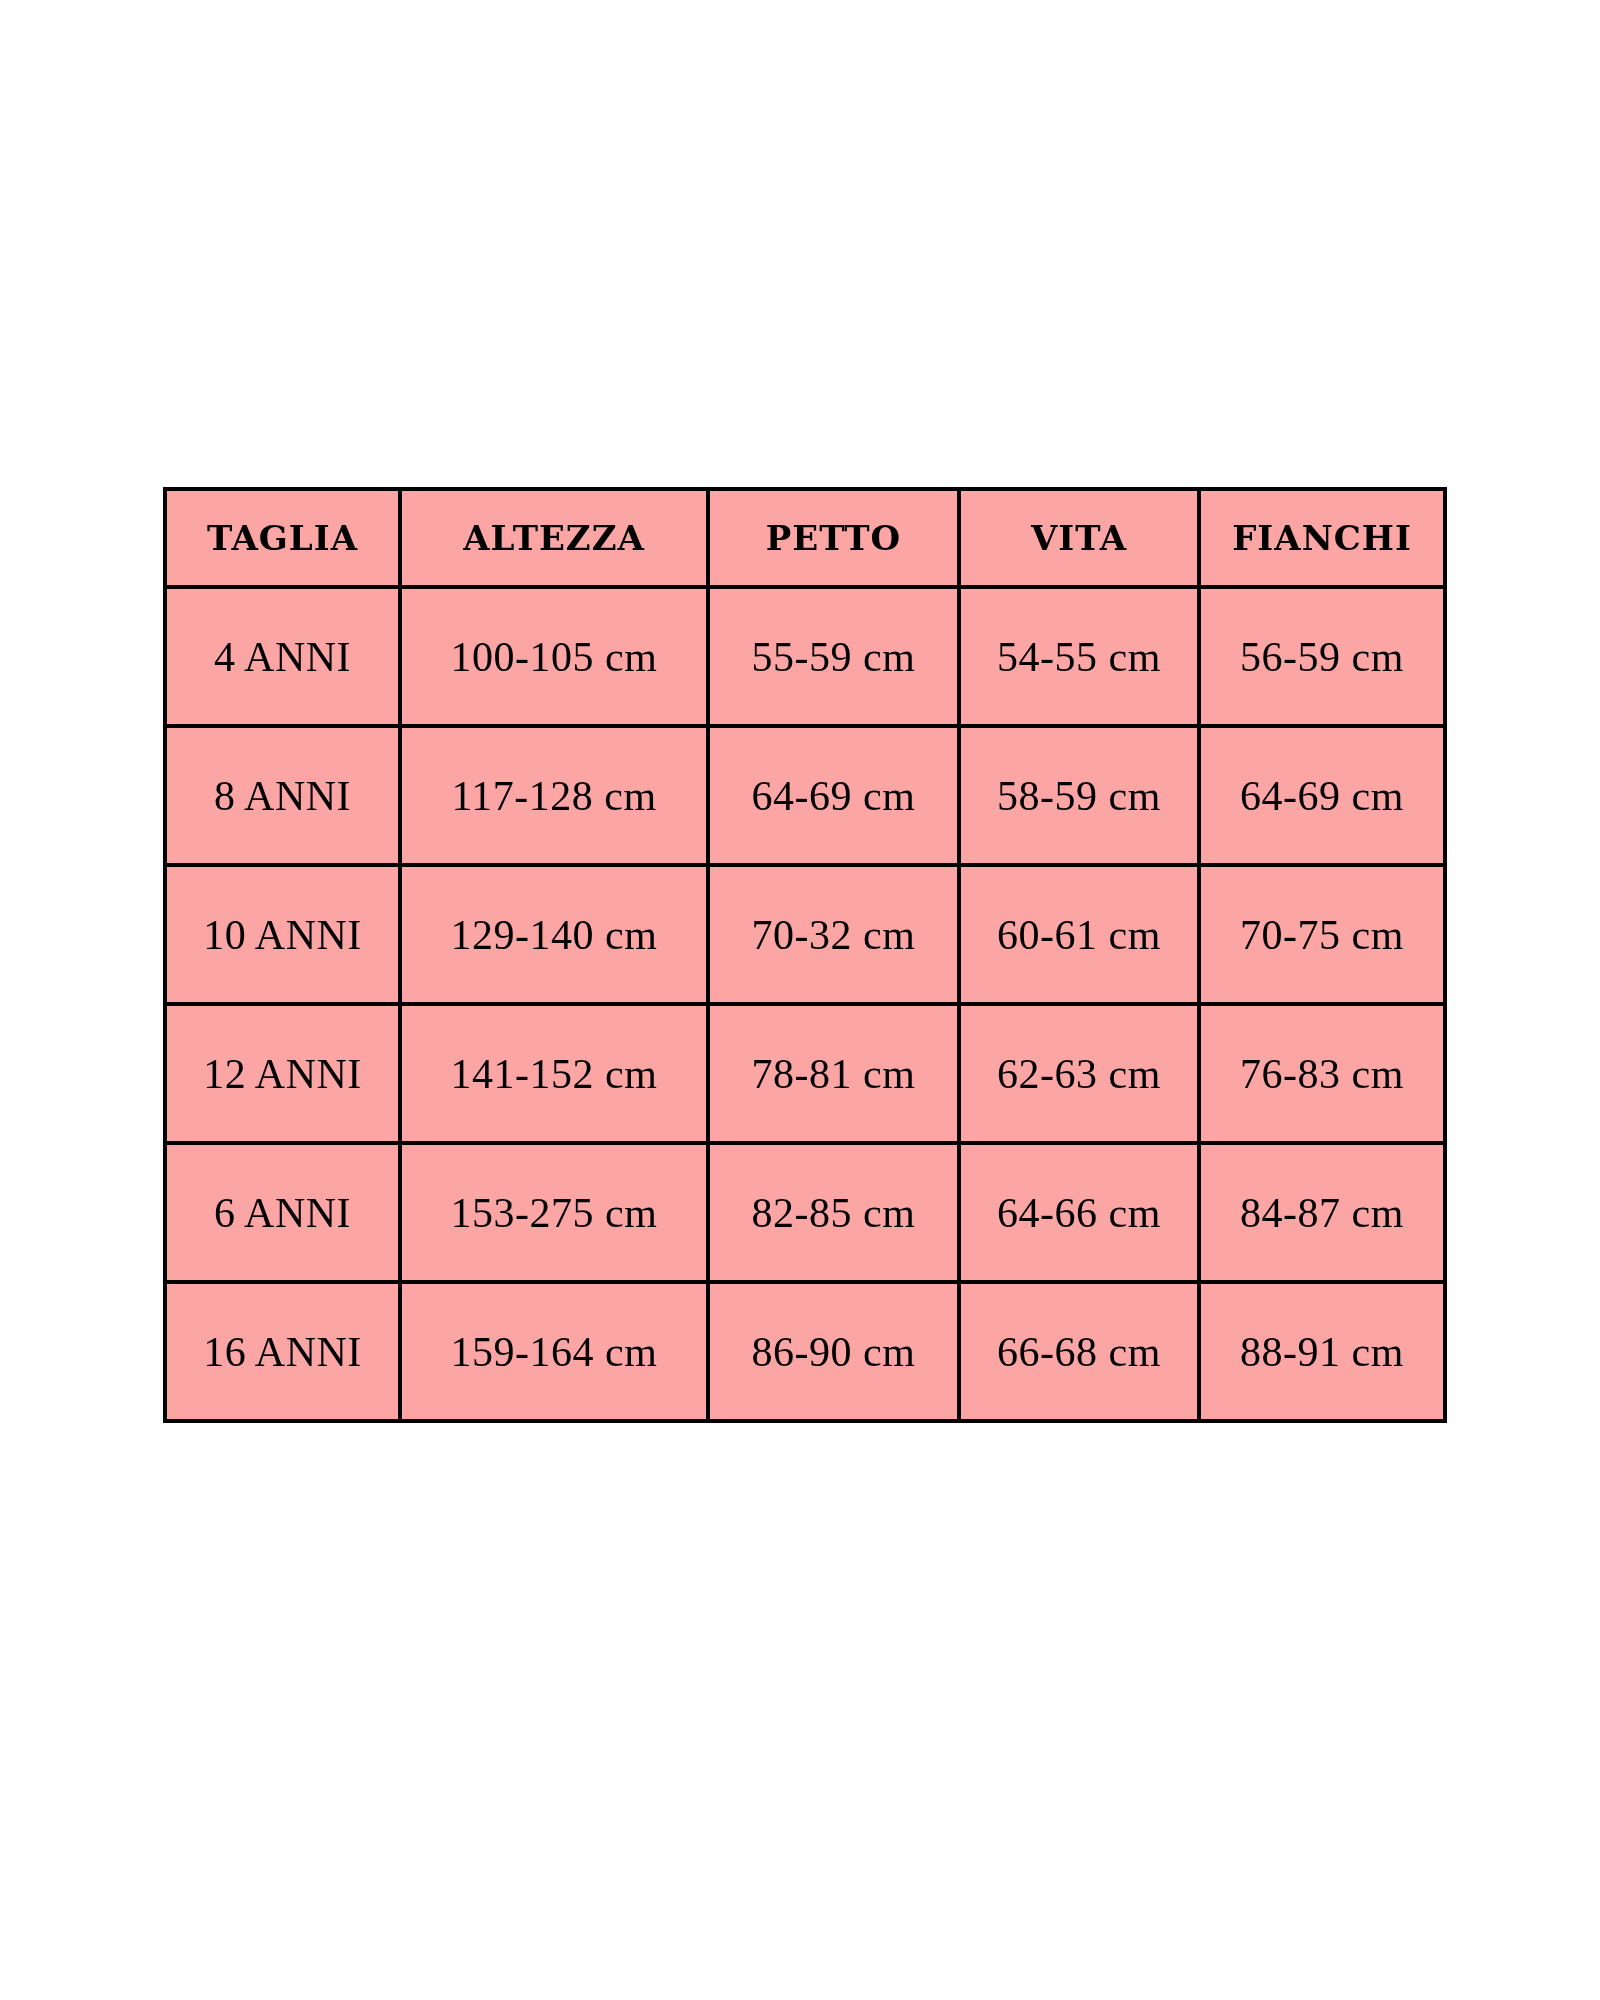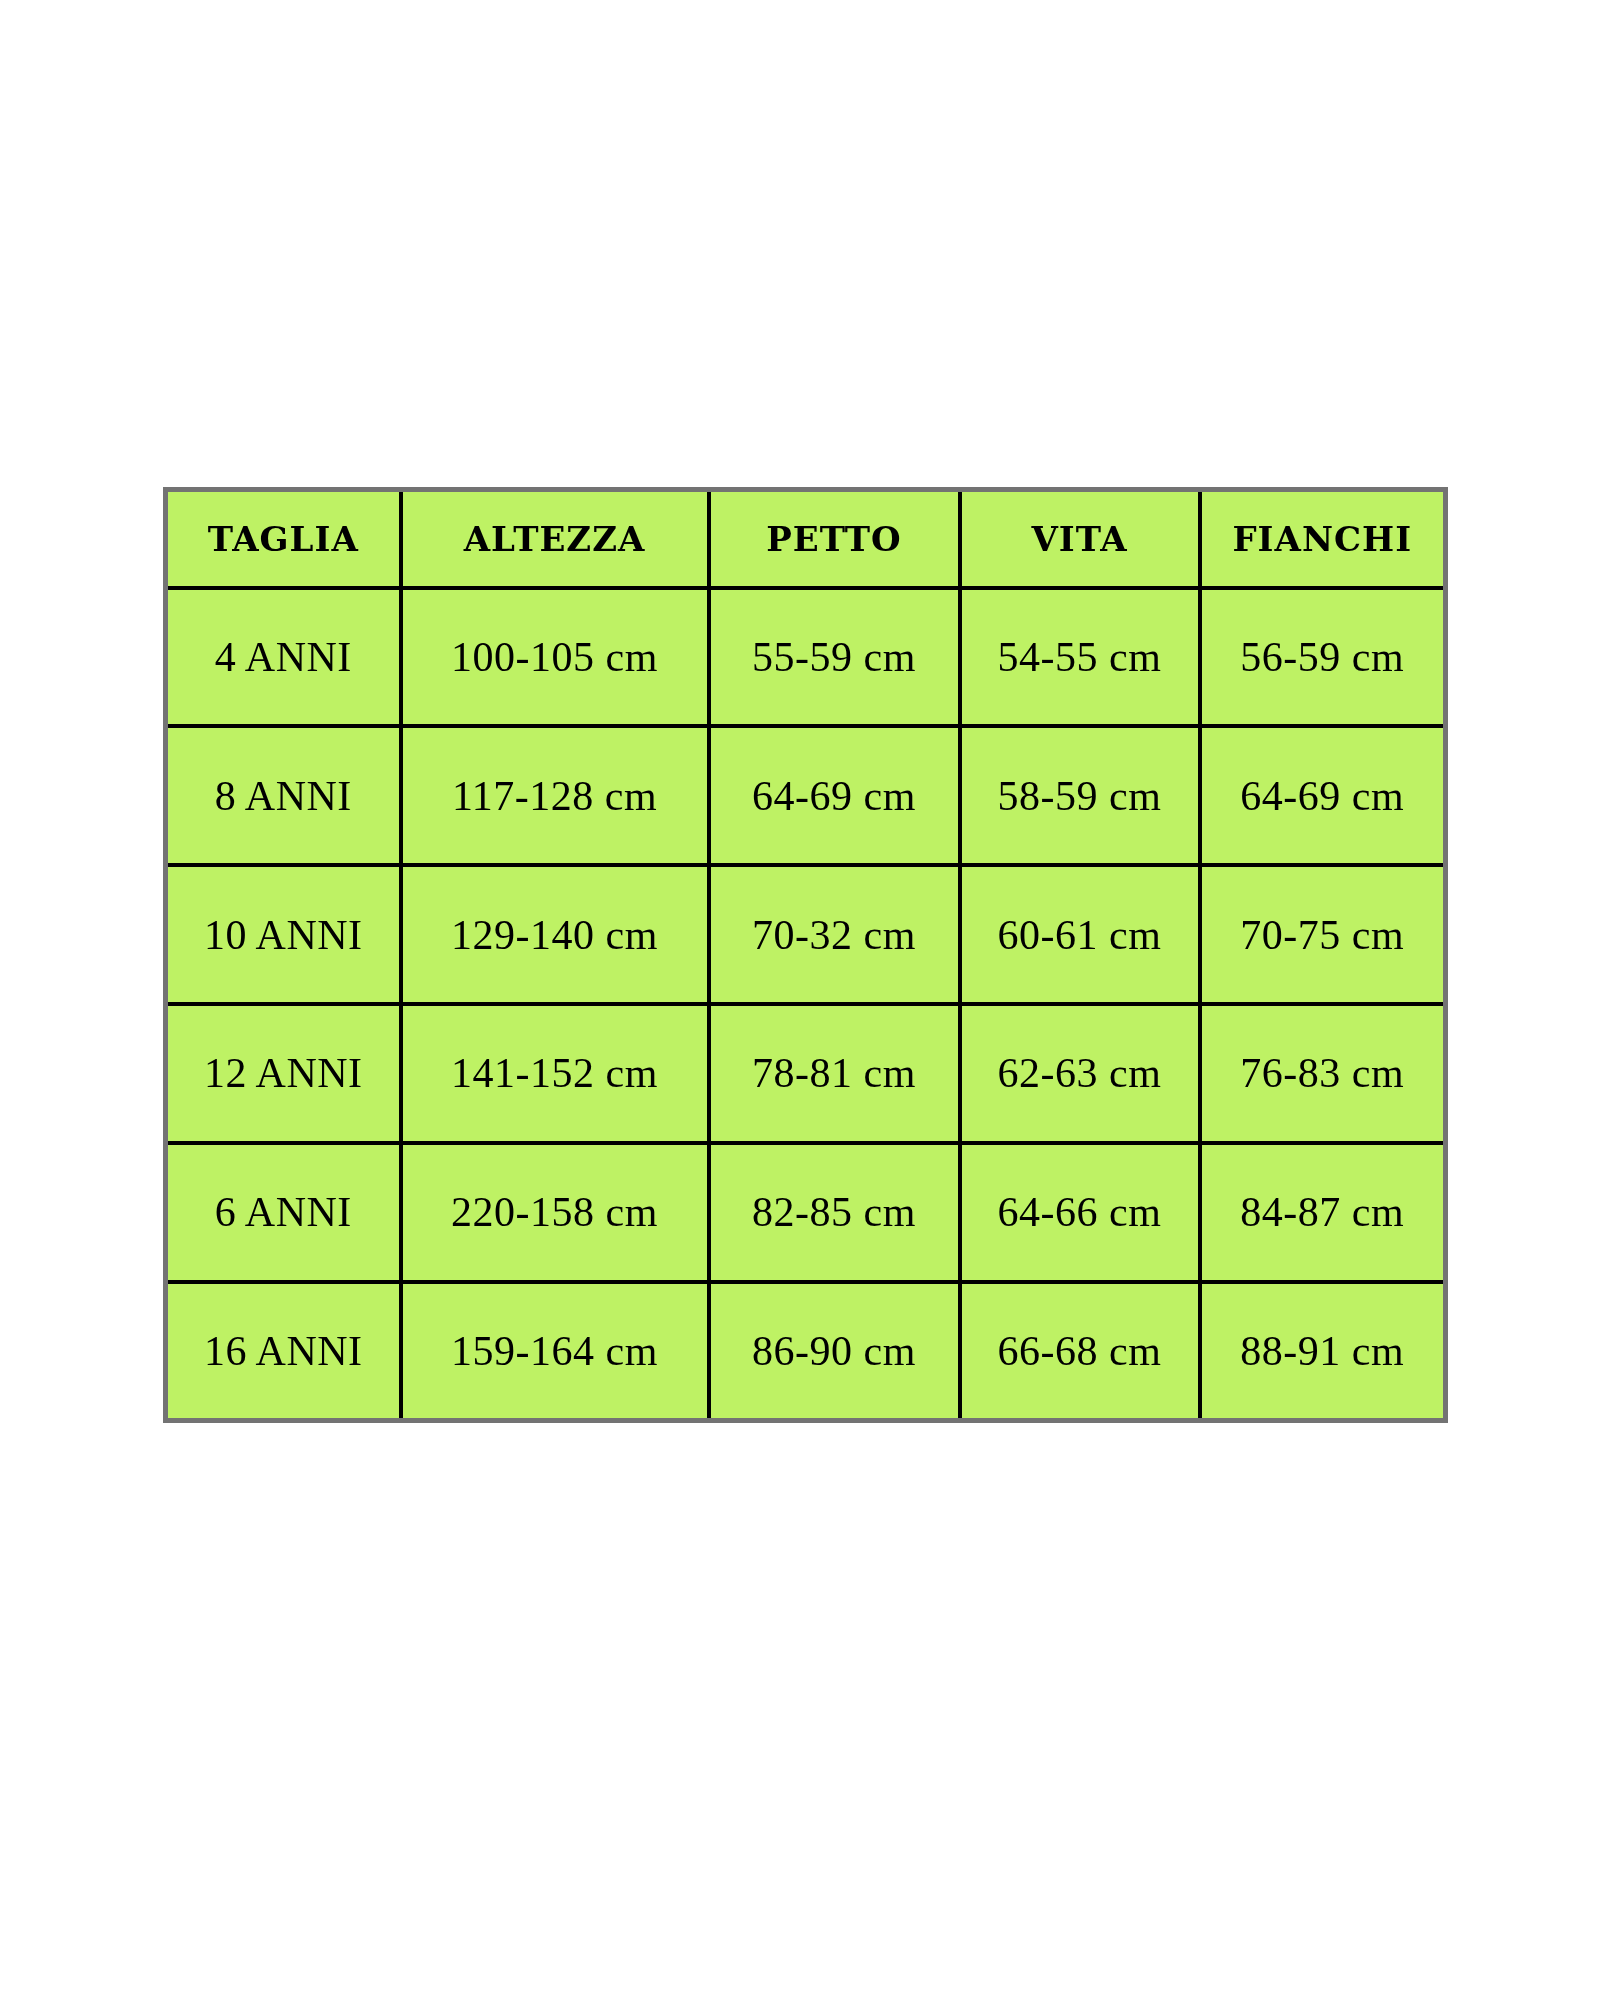--- a/index.html
+++ b/index.html
@@ -20,22 +20,22 @@
     background: #ffffff;
   }
   table.size-chart {
     position: absolute;
     left: 163px;
     top: 487px;
     width: 1280px;
     height: 936px;
     border-collapse: collapse;
     table-layout: fixed;
-    border: 5px solid #737373;
-    background: #bef264;
+    border: 3px solid #737373;
+    background: #fca5a5;
   }
   table.size-chart th,
   table.size-chart td {
     border: 4px solid #000000;
     text-align: center;
     vertical-align: middle;
     padding: 0;
     overflow: hidden;
     white-space: nowrap;
   }
@@ -104,21 +104,21 @@
       </tr>
       <tr>
         <td>12 ANNI</td>
         <td>141-152 cm</td>
         <td>78-81 cm</td>
         <td>62-63 cm</td>
         <td>76-83 cm</td>
       </tr>
       <tr>
         <td>6 ANNI</td>
-        <td>220-158 cm</td>
+        <td>153-275 cm</td>
         <td>82-85 cm</td>
         <td>64-66 cm</td>
         <td>84-87 cm</td>
       </tr>
       <tr>
         <td>16 ANNI</td>
         <td>159-164 cm</td>
         <td>86-90 cm</td>
         <td>66-68 cm</td>
         <td>88-91 cm</td>

